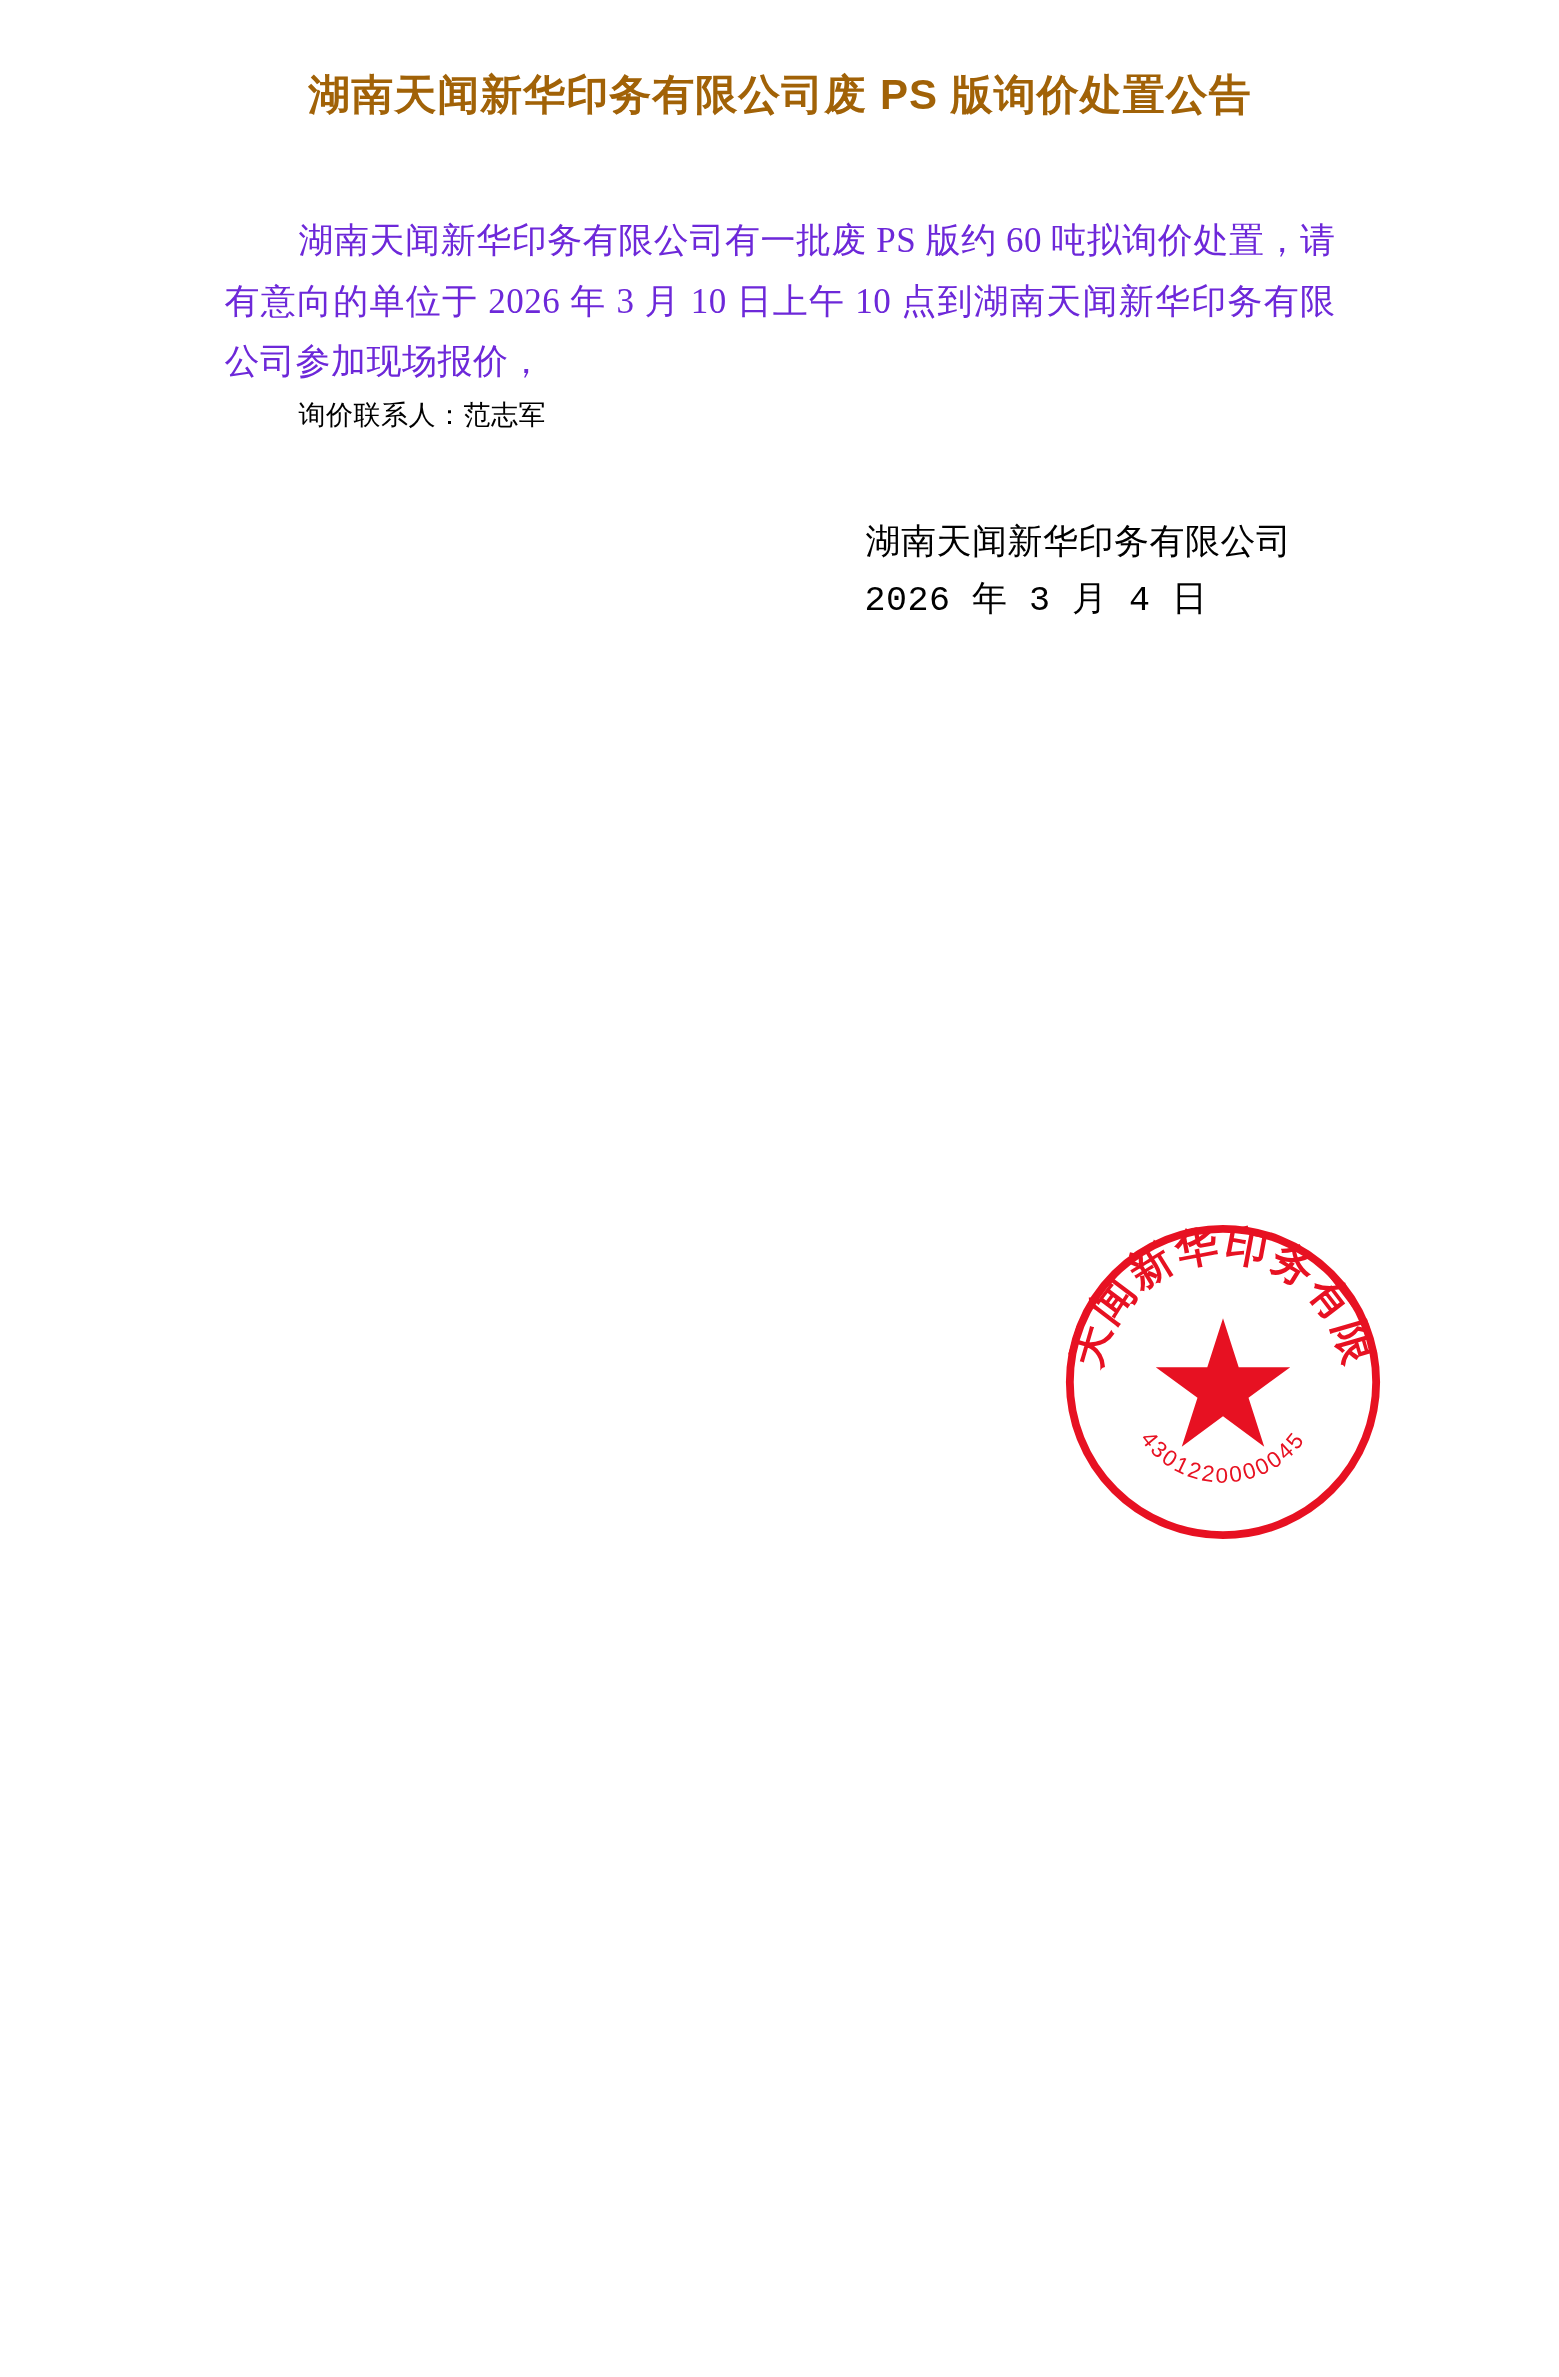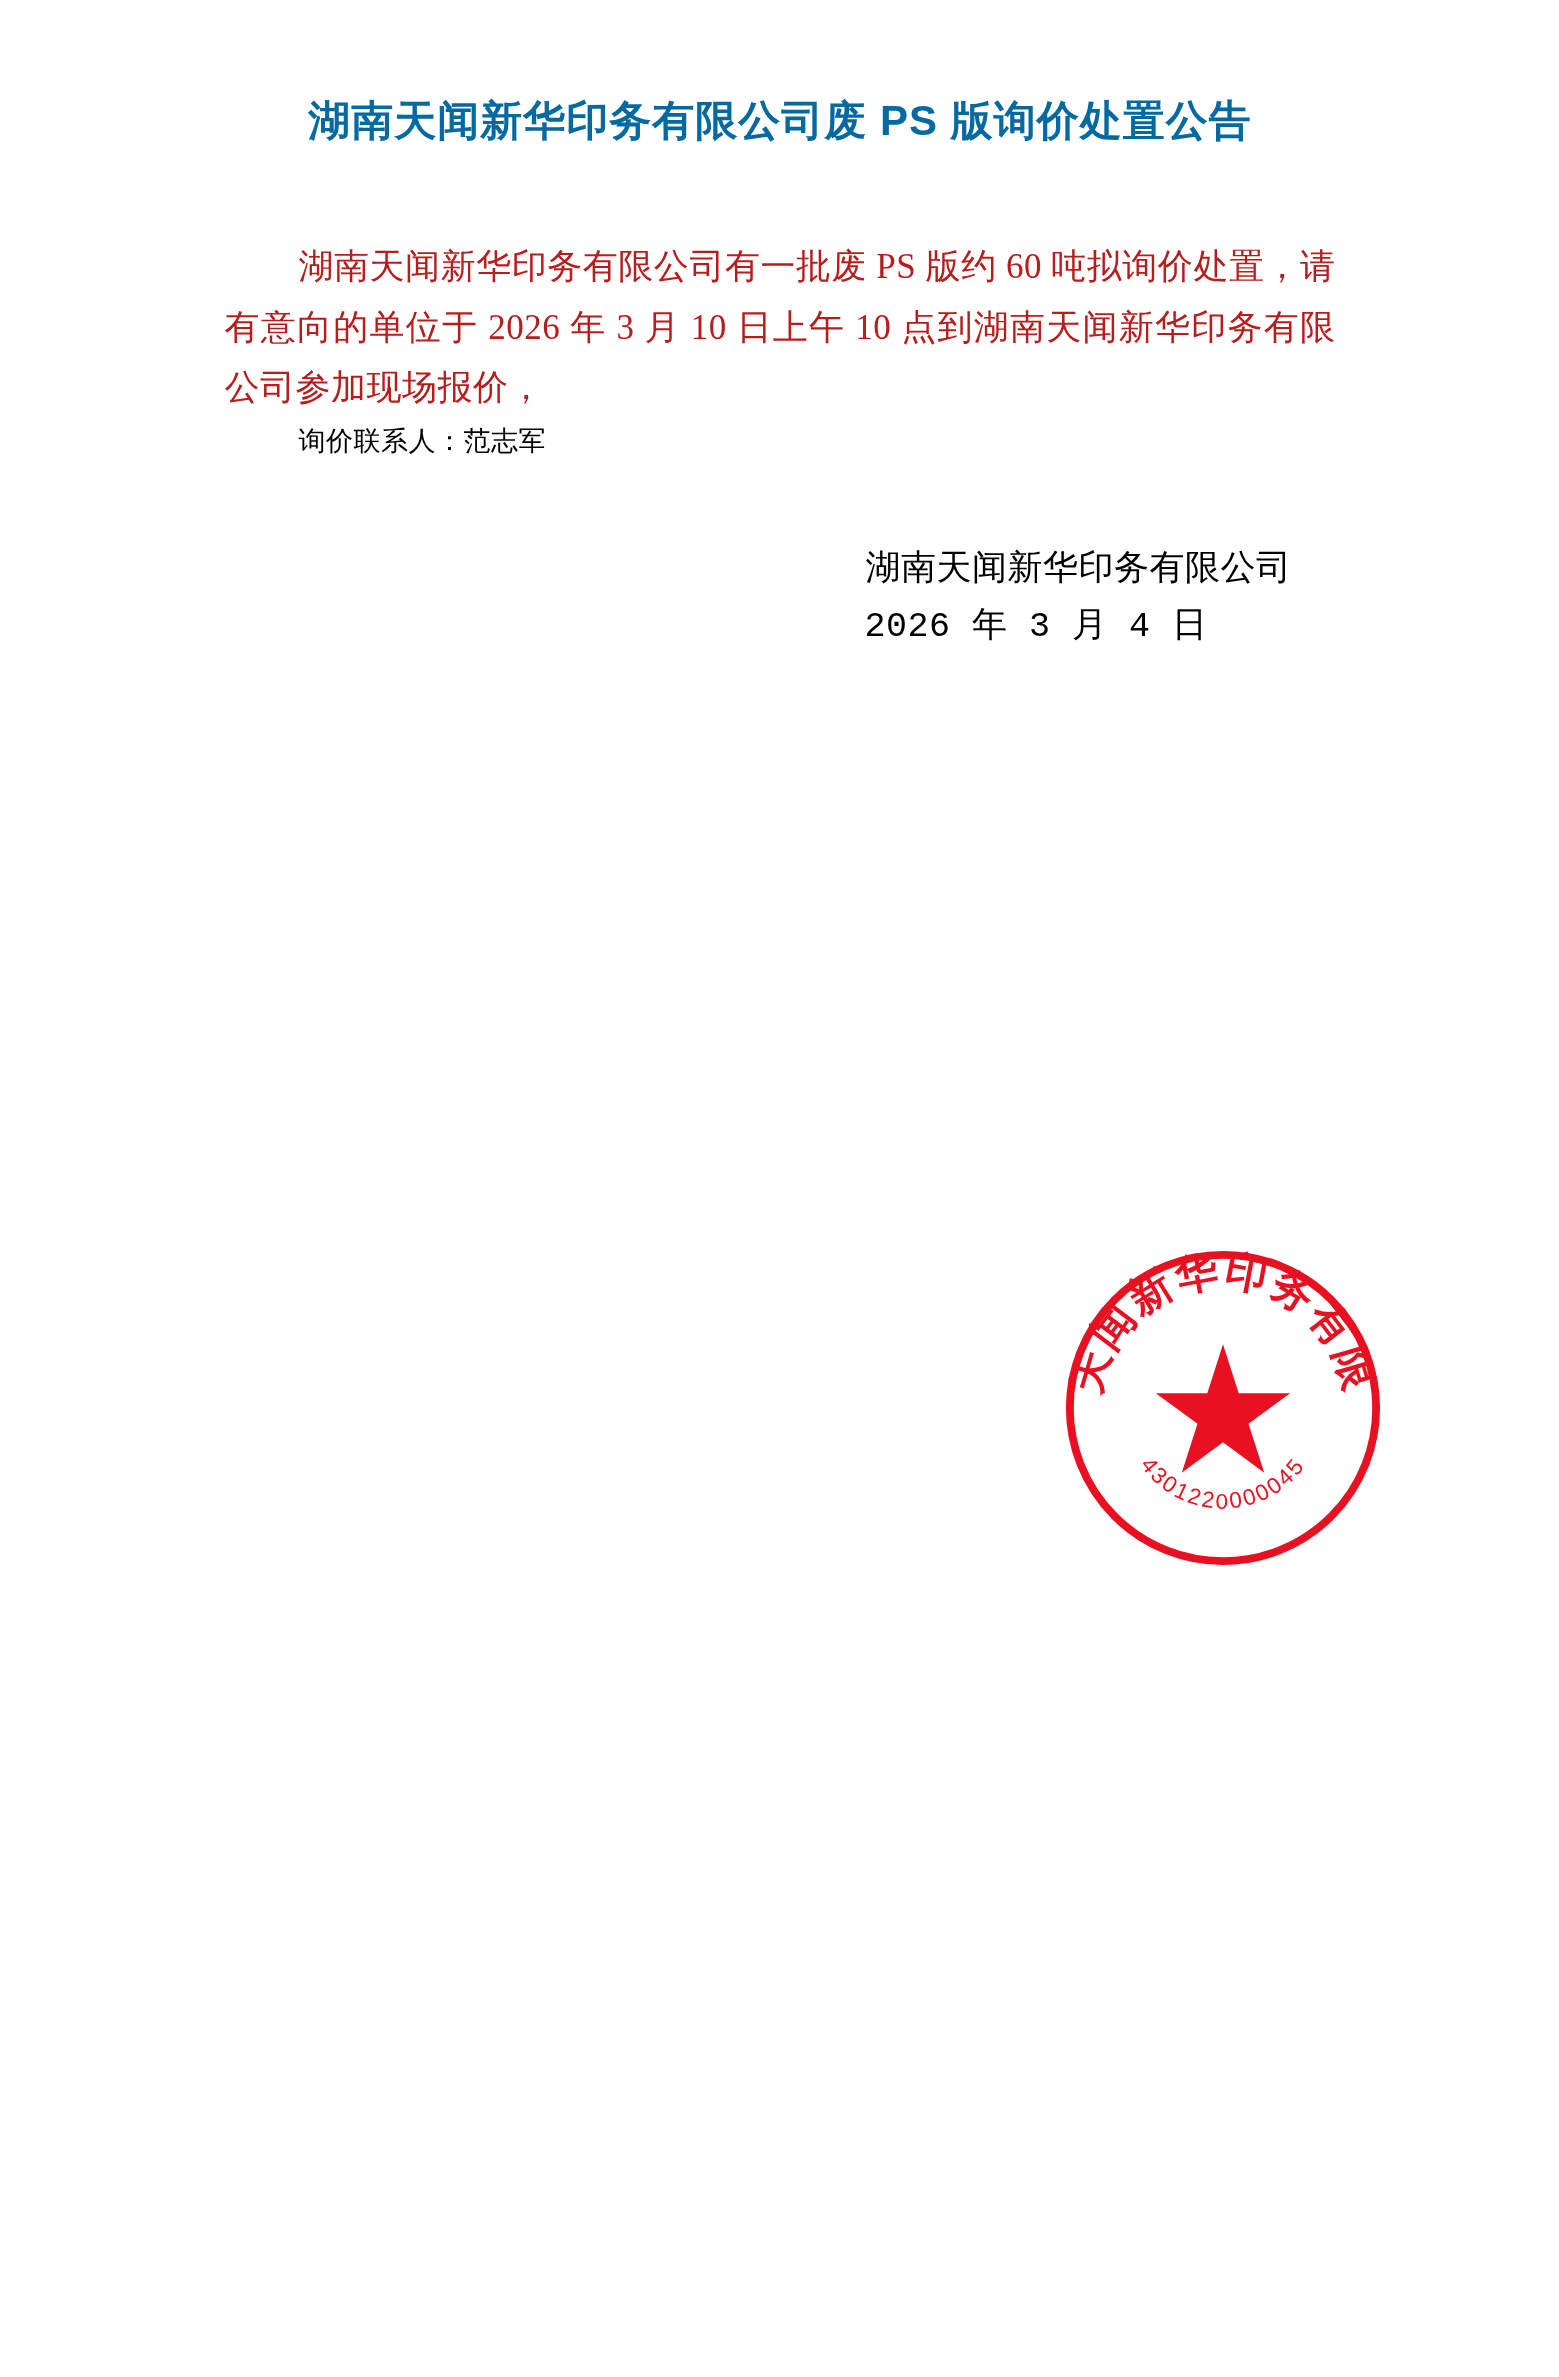--- a/index.html
+++ b/index.html
@@ -18,37 +18,37 @@
     background: #ffffff;
     overflow: hidden;
   }
   .doc-title {
     text-align: center;
     font-family: "Liberation Sans", "DejaVu Sans", sans-serif;
     font-weight: bold;
     font-size: 42px;
     letter-spacing: 1px;
     margin: 0;
-    padding-top: 96px;
+    padding-top: 70px;
     line-height: 1.2;
-    color: #0369a1;
+    color: #a16207;
   }
   .body-block {
     margin: 0 auto;
     width: 1111px;
     padding-top: 91px;
   }
   .para {
     font-size: 35px;
     line-height: 1.72;
     letter-spacing: 0.5px;
     text-align: justify;
     text-justify: inter-ideograph;
     margin: 0;
-    color: #b91c1c;
+    color: #6d28d9;
   }
   .para.indent {
     text-indent: 74px;
   }
   .contact-line {
     font-size: 27px;
     line-height: 1.72;
     letter-spacing: 0.5px;
     margin: 0;
     text-indent: 74px;

